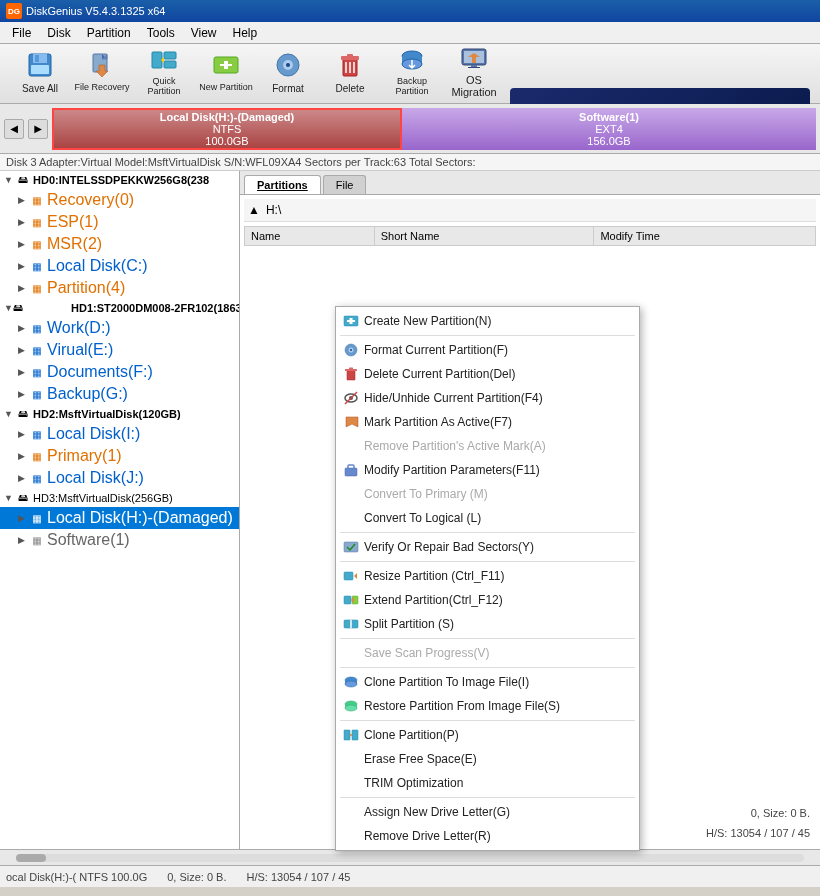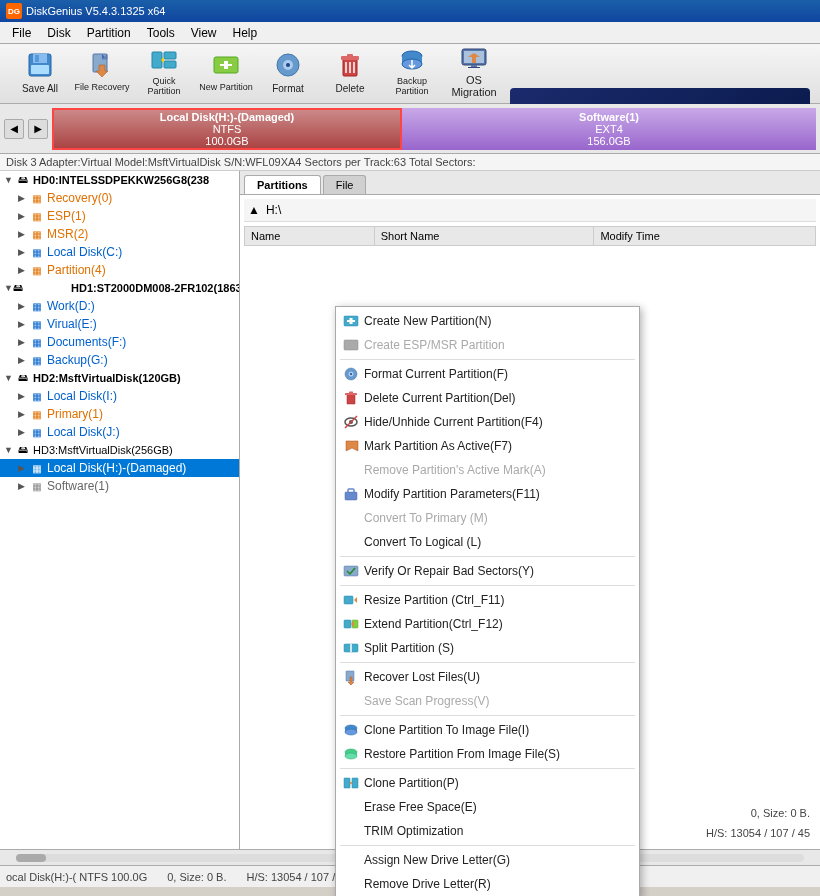--- a/index.html
+++ b/index.html
@@ -33,32 +33,32 @@
 
     
     #main { display: flex; height: calc(896px - 22px - 22px - 60px - 50px - 20px - 22px); }
 
     
     #left-panel { width: 240px; background: white; border-right: 1px solid #aaa; overflow-y: auto; flex-shrink: 0; }
     .tree-item { padding: 2px 4px; cursor: pointer; display: flex; align-items: center; white-space: nowrap; overflow: hidden; }
     .tree-item.selected { background: #0078d7; color: white; }
     .tree-arrow { display: inline-block; width: 12px; font-size: 9px; color: #555; }
     .tree-icon { width: 14px; height: 14px; display: inline-flex; align-items: center; justify-content: center; margin-right: 3px; font-size: 10px; }
-    .tree-label { font-size: 12px; }
+    .tree-label { font-size: 16px; }
     .tree-label.orange { color: #e07000; }
     .tree-label.blue { color: #0060cc; }
     .tree-label.gray { color: #666; }
 
     
     #right-panel { flex: 1; display: flex; flex-direction: column; overflow: hidden; }
 
     
     #tab-bar { background: #e8e8e8; border-bottom: 1px solid #aaa; display: flex; align-items: flex-end; height: 24px; padding: 0 4px; }
     .tab { padding: 3px 12px; border: 1px solid #aaa; border-bottom: none; background: #d0d0d0; cursor: pointer; font-size: 11px; margin-right: 2px; border-radius: 3px 3px 0 0; }
-    .tab.active { background: white; font-weight: bold; }
+    .tab.active { background: white; font-weight: bold; text-decoration: underline; }
 
     
     #content-area { flex: 1; background: white; padding: 4px; overflow: auto; position: relative; }
     .content-header { display: flex; align-items: center; padding: 4px; background: #f5f5f5; border-bottom: 1px solid #ddd; margin-bottom: 4px; }
 
     
     .file-table { width: 100%; border-collapse: collapse; }
     .file-table th { background: #e8e8e8; border: 1px solid #ccc; padding: 3px 6px; font-size: 11px; font-weight: normal; text-align: left; }
 
     
@@ -351,28 +351,20 @@
     <div class="cm-item">
       <span class="cm-icon">
         <svg width="16" height="16" viewBox="0 0 16 16">
             <rect x="1" y="3" width="14" height="10" rx="1" fill="#44aacc" stroke="#2288aa" stroke-width="0.5"></rect>
             <rect x="6.5" y="5" width="3" height="6" fill="white"></rect>
             <rect x="4" y="7" width="8" height="2" fill="white"></rect>
           </svg>
       </span>
       <span>Create New Partition(N)</span>
     </div>
-    <div class="cm-item disabled">
-      <span class="cm-icon">
-        <svg width="16" height="16" viewBox="0 0 16 16">
-            <rect x="1" y="3" width="14" height="10" rx="1" fill="#aaa" stroke="#888" stroke-width="0.5"></rect>
-          </svg>
-      </span>
-      <span>Create ESP/MSR Partition</span>
-    </div>
     <div class="cm-separator"></div>
     <div class="cm-item">
       <span class="cm-icon">
         <svg width="16" height="16" viewBox="0 0 16 16">
             <circle cx="8" cy="8" r="6" fill="#6699cc" stroke="#4477aa" stroke-width="0.5"></circle>
             <circle cx="8" cy="8" r="2.5" fill="#aaccee"></circle>
             <circle cx="8" cy="8" r="1" fill="#224488"></circle>
           </svg>
       </span>
       <span>Format Current Partition(F)</span>
@@ -459,29 +451,20 @@
     <div class="cm-item">
       <span class="cm-icon">
         <svg width="16" height="16" viewBox="0 0 16 16">
             <rect x="1" y="4" width="14" height="8" rx="1" fill="#44aacc" stroke="#2288aa" stroke-width="0.5"></rect>
             <line x1="8" y1="4" x2="8" y2="12" stroke="white" stroke-width="1.5"></line>
           </svg>
       </span>
       <span>Split Partition (S)</span>
     </div>
     <div class="cm-separator"></div>
-    <div class="cm-item">
-      <span class="cm-icon">
-        <svg width="16" height="16" viewBox="0 0 16 16">
-            <rect x="3" y="2" width="8" height="10" rx="0.5" fill="#88aacc" stroke="#5577aa" stroke-width="0.5"></rect>
-            <path d="M5 13 L8 16 L11 13 L9 13 L9 8 L7 8 L7 13 Z" fill="#dd8844" stroke="#aa5522" stroke-width="0.5"></path>
-          </svg>
-      </span>
-      <span>Recover Lost Files(U)</span>
-    </div>
     <div class="cm-item disabled">
       <span class="cm-icon"></span>
       <span>Save Scan Progress(V)</span>
     </div>
     <div class="cm-separator"></div>
     <div class="cm-item">
       <span class="cm-icon">
         <svg width="16" height="16" viewBox="0 0 16 16">
             <ellipse cx="8" cy="6" rx="6" ry="3" fill="#4488cc" stroke="#2266aa" stroke-width="0.5"></ellipse>
             <rect x="2" y="6" width="12" height="4" fill="#4488cc"></rect>

